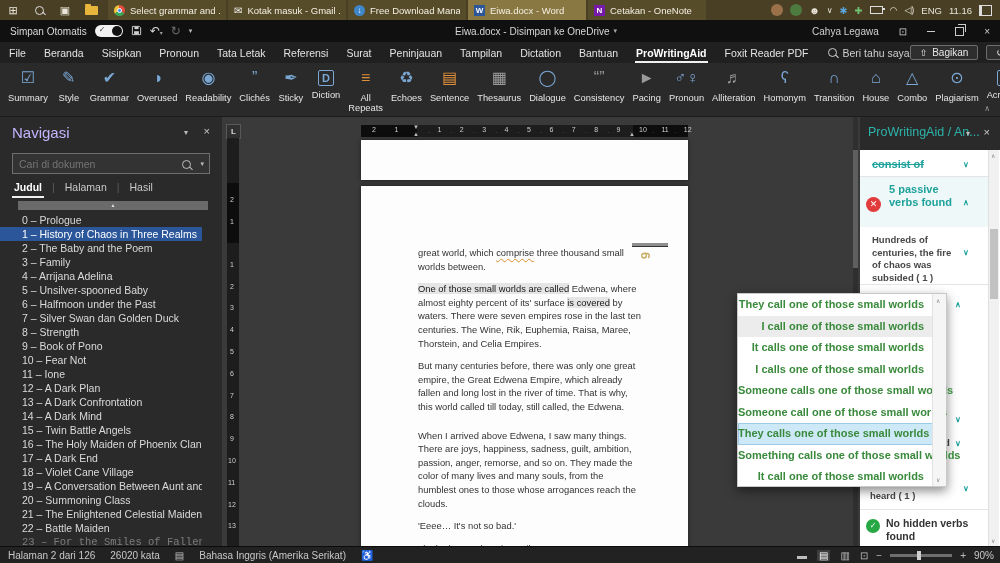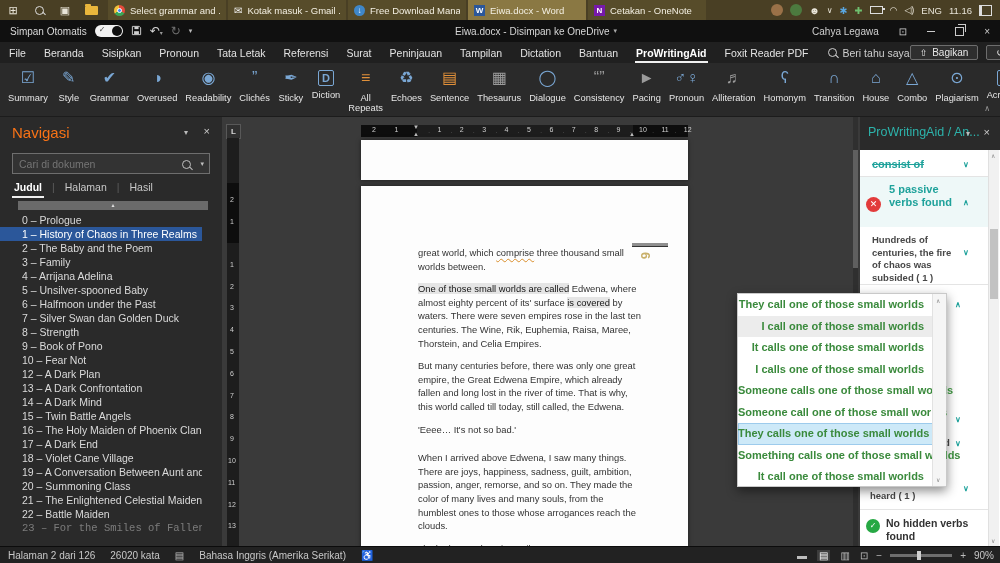--- a/index.html
+++ b/index.html
@@ -55,21 +55,21 @@
   
   .ribbon{position:absolute;left:0;top:63px;width:1000px;height:54px;background:#2a2a2a;border-bottom:1px solid #1c1c1c;display:flex;align-items:flex-start;padding-left:4px;box-sizing:border-box;}
   .rbtn{display:flex;flex-direction:column;align-items:center;justify-content:flex-start;padding:4px 4px 0 4px;min-width:26px;}
   .rbtn .ic{height:22px;font-size:16px;line-height:22px;}
   .rbtn .ic.boxed{font-size:11px;font-weight:bold;border:1.5px solid currentColor;border-radius:2px;height:14px;line-height:14px;padding:0 3px;margin-top:3px;}
   .rbtn .lb{font-size:9.3px;color:#e6e6e6;text-align:center;line-height:1.12;margin-top:4px;white-space:pre-line;}
   .ribbon-collapse{position:absolute;right:10px;bottom:3px;color:#9a9a9a;font-size:8px;}
 
   
   .nav{position:absolute;left:0;top:117px;width:222px;height:429px;background:#2a2a2a;border-right:1px solid #181818;overflow:hidden;}
-  .nav-title{position:absolute;left:12px;top:7px;font-size:15px;color:#f97316;}
+  .nav-title{position:absolute;left:12px;top:7px;font-size:15px;color:#c4b5fd;}
   .nav-caret{position:absolute;right:34px;top:11px;color:#bbb;font-size:8px;}
   .nav-close{position:absolute;right:12px;top:8px;color:#ccc;font-size:11px;}
   .nav-search{position:absolute;left:12px;top:36px;width:198px;height:21px;box-sizing:border-box;background:#333;border:1px solid #6e6e6e;color:#b5b5b5;}
   .nav-search input{width:150px;height:100%;background:transparent;border:none;outline:none;color:#bbb;font-size:10.5px;padding:0 6px;font-family:"Liberation Sans",sans-serif;}
   .nav-search .mag{position:absolute;right:18px;top:6px;border-color:#bfbfbf;}
   .nav-search .mag::after{background:#bfbfbf;}
   .nav-search .sarr{position:absolute;right:5px;top:6px;color:#bfbfbf;font-size:7px;}
   .nav-tabs{position:absolute;left:12px;top:64px;display:flex;align-items:center;font-size:10.5px;color:#c9c9c9;}
   .nav-tab{padding:0 2px;position:relative;}
   .nav-tab.active{font-weight:bold;color:#fff;}
@@ -382,20 +382,21 @@
         <div class="nav-item selected">1 – History of Chaos in Three Realms</div>
         <div class="nav-item">2 – The Baby and the Poem</div>
         <div class="nav-item">3 – Family</div>
         <div class="nav-item">4 – Arrijana Adelina</div>
         <div class="nav-item">5 – Unsilver-spooned Baby</div>
         <div class="nav-item">6 – Halfmoon under the Past</div>
         <div class="nav-item">7 – Silver Swan dan Golden Duck</div>
         <div class="nav-item">8 – Strength</div>
         <div class="nav-item">9 – Book of Pono</div>
         <div class="nav-item">10 – Fear Not</div>
+        <div class="nav-item">11 – Ione</div>
         <div class="nav-item">12 – A Dark Plan</div>
         <div class="nav-item">13 – A Dark Confrontation</div>
         <div class="nav-item">14 – A Dark Mind</div>
         <div class="nav-item">15 – Twin Battle Angels</div>
         <div class="nav-item">16 – The Holy Maiden of Phoenix Clan</div>
         <div class="nav-item">17 – A Dark End</div>
         <div class="nav-item">18 – Violet Cane Village</div>
         <div class="nav-item">19 – A Conversation Between Aunt and Niece</div>
         <div class="nav-item">20 – Summoning Class</div>
         <div class="nav-item">21 – The Enlightened Celestial Maiden Flower</div>
@@ -458,22 +459,22 @@
         <span class="num" style="top: 384.4px; left: 1px;">13</span>
       </div>
     <div class="page prev"></div>
     <div class="page cur">
       <div class="note-bar"></div>
       <div class="note-num">6</div>
       <div class="doc-text" id="doc-text">
           <div class="para"><span>great world, which </span><span class=" sq">comprise</span><span> three thousand small worlds between.</span></div>
           <div class="para"><span class="hl">One of those small worlds are called</span><span> Edwena, where almost eighty percent of its' surface </span><span class="hl">is covered</span><span> by waters. There were seven empires rose in the last ten centuries. The Wine, Rik, Euphemia, Raisa, Maree, Thorstein, and Celia Empires.</span></div>
           <div class="para"><span>But many centuries before, there was only one great empire, the Great Edwena Empire, which already fallen and long lost in the river of time. That is why, this world called till today, still called, the Edwena.</span></div>
+          <div class="para gap"><span>When I arrived above Edwena, I saw many things. There are joys, happiness, sadness, guilt, ambition, passion, anger, remorse, and so on. They made the color of many lives and many souls, from the humblest ones to those whose arrogances reach the clouds.</span></div>
           <div class="para"><span>'Eeee… It's not so bad.'</span></div>
-          <div class="para gap"><span>When I arrived above Edwena, I saw many things. There are joys, happiness, sadness, guilt, ambition, passion, anger, remorse, and so on. They made the color of many lives and many souls, from the humblest ones to those whose arrogances reach the clouds.</span></div>
           <div class="para"><span>I looked around again, until…</span></div>
         </div>
     </div>
     <div class="doc-scroll">
         <div class="thumb"></div>
       </div>
   </div>
 
   <div class="pwa">
     <div class="pwa-title">ProWritingAid / An...</div>

